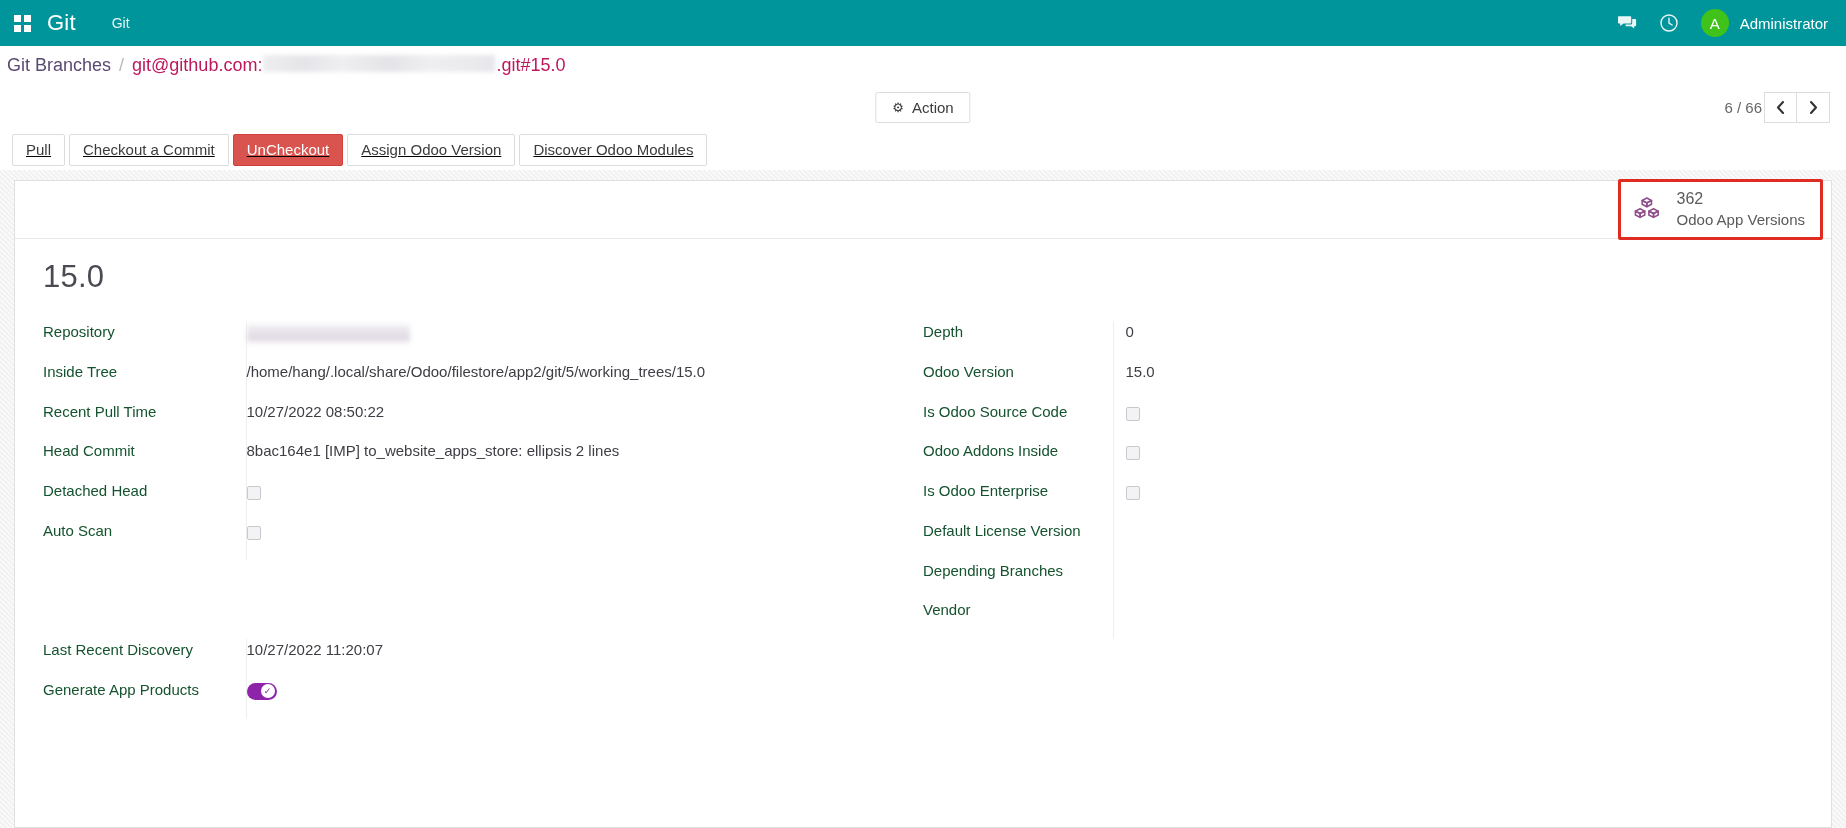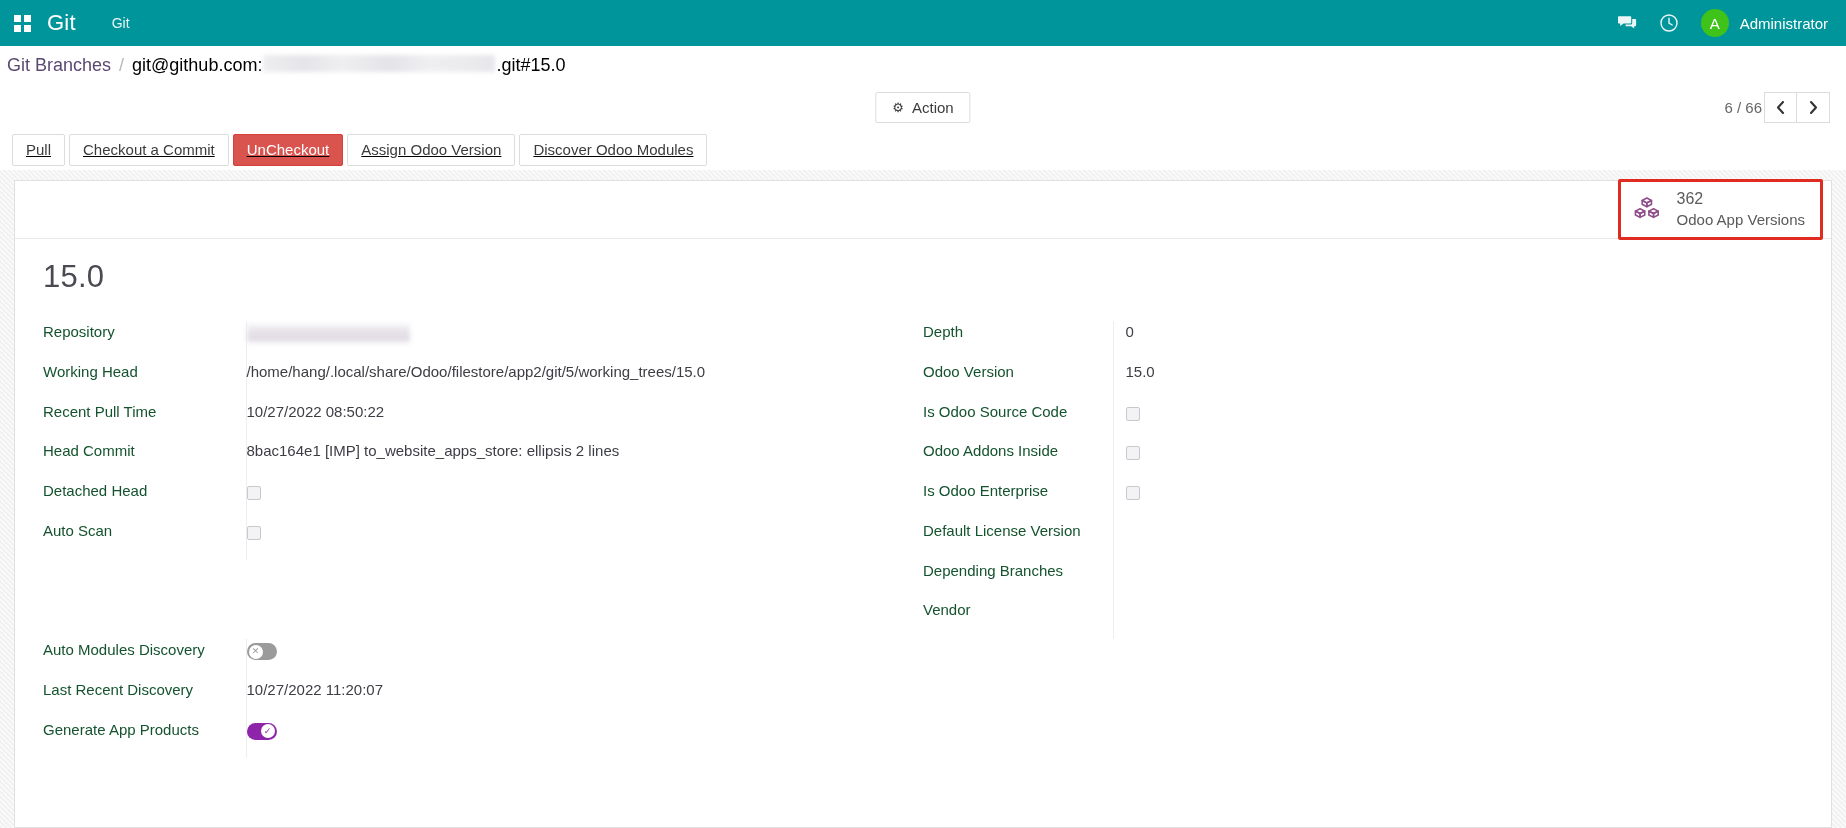--- a/index.html
+++ b/index.html
@@ -64,21 +64,21 @@
   .breadcrumb-bar {
     height: 38px;
     background: #ffffff;
     display: flex;
     align-items: center;
     padding: 0 7px;
     font-size: 18px;
   }
   .bc-root { color: #5a4a72; cursor: pointer; }
   .bc-sep { color: #b9b9b9; margin: 0 8px; }
-  .bc-current { color: #000000; display: flex; align-items: flex-start; }
+  .bc-current { color: #be185d; display: flex; align-items: flex-start; }
   .blur-inline {
     display: inline-block;
     width: 232px; height: 17px;
     margin: 0 1px -2px 1px;
     background: linear-gradient(90deg,#ededef 0%,#e4e4e8 18%,#eeeef0 34%,#e3e3e7 55%,#efeff1 72%,#e6e6ea 100%);
     filter: blur(2.2px);
     opacity: .95;
   }
 
   
@@ -394,21 +394,21 @@
         <div class="col left">
           <table class="fields">
             <tbody>
                 <tr>
               <td class="lbl">Repository</td>
               <td class="val">
                 <span class="blur-field"></span>
               </td>
             </tr>
             <tr>
-              <td class="lbl">Working Head</td>
+              <td class="lbl">Inside Tree</td>
               <td class="val">/home/hang/.local/share/Odoo/filestore/app2/git/5/working_trees/15.0</td>
             </tr>
             <tr>
               <td class="lbl">Recent Pull Time</td>
               <td class="val">10/27/2022 08:50:22</td>
             </tr>
             <tr>
               <td class="lbl">Head Commit</td>
               <td class="val">8bac164e1 [IMP] to_website_apps_store: ellipsis 2 lines</td>
             </tr>
@@ -477,28 +477,20 @@
             </tr>
           </tbody>
             </table>
         </div>
       </div>
 
       <div class="cols">
         <div class="col left">
           <table class="fields">
             <tbody>
-                <tr>
-              <td class="lbl">Auto Modules Discovery</td>
-              <td class="val">
-                <span class="toggle off">
-                  <span class="knob">✕</span>
-                </span>
-              </td>
-            </tr>
             <tr>
               <td class="lbl">Last Recent Discovery</td>
               <td class="val">10/27/2022 11:20:07</td>
             </tr>
             <tr>
               <td class="lbl">Generate App Products</td>
               <td class="val">
                 <span class="toggle on">
                   <span class="knob">✓</span>
                 </span>

